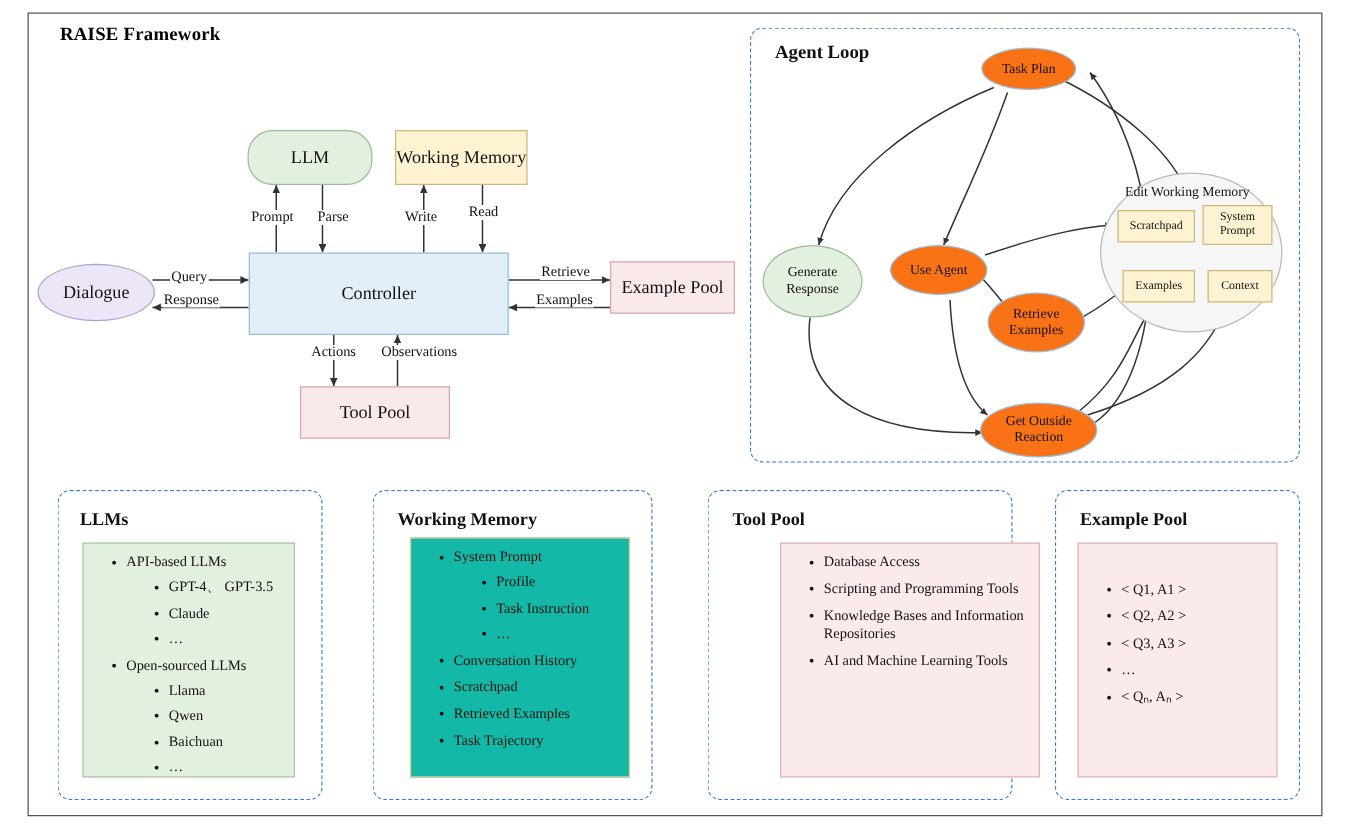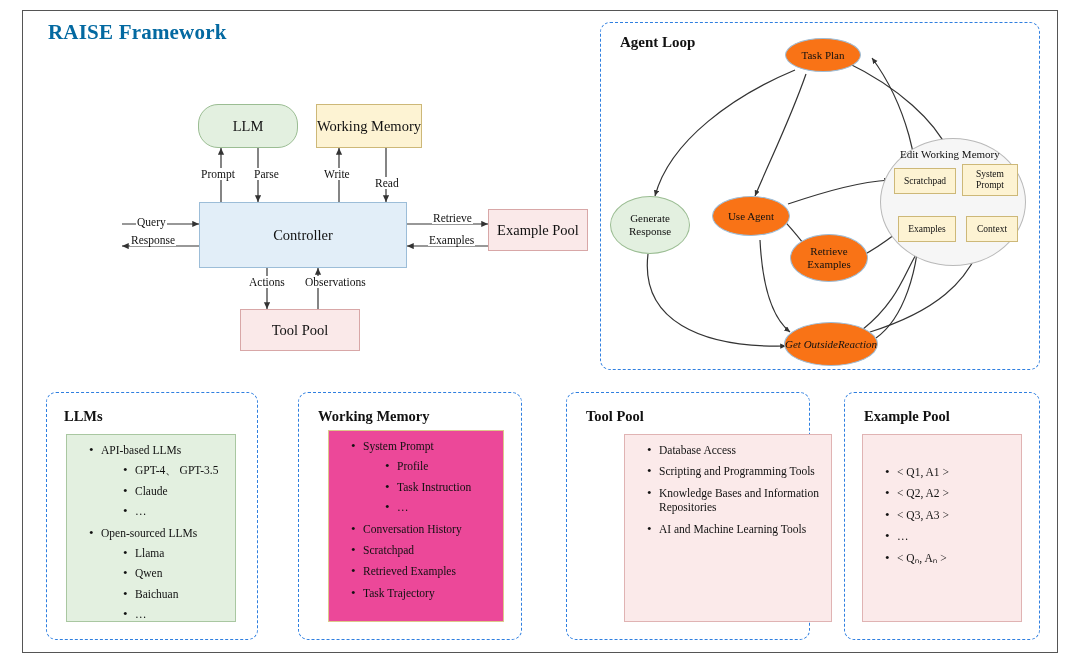--- a/index.html
+++ b/index.html
@@ -23,23 +23,23 @@
     top: 10px;
     width: 1036px;
     height: 643px;
     border: 1px solid #555;
     box-sizing: border-box;
   }
   .title {
     position: absolute;
     left: 48px;
     top: 20px;
-    font-size: 21px;
+    font-size: 15px;
     font-weight: bold;
-    color: #0369a1;
+    color: #000000;
     letter-spacing: .2px;
   }
   svg.lines {
     position: absolute;
     left: 0;
     top: 0;
     width: 1080px;
     height: 665px;
     pointer-events: none;
   }
@@ -141,21 +141,21 @@
   }
   .content-box {
     position: absolute;
     box-sizing: border-box;
     border: 1px solid #b9b9b9;
     font-size: 11.5px;
     color: #111;
     padding: 8px 8px 8px 8px;
   }
   .cb-green { background: #e3f0e0; border-color: #a9c7a1; }
-  .cb-yellow { background: #ec4899; border-color: #dcc88b; font-family: Liberation Serif, serif; }
+  .cb-yellow { background: #14b8a6; border-color: #dcc88b; font-family: Liberation Serif, serif; }
   .cb-pink { background: #fbeaea; border-color: #e0b3b3; }
   ul.tree {
     list-style: none;
     margin: 0;
     padding: 0 0 0 14px;
   }
   ul.tree li {
     position: relative;
     margin: 0 0 7px 0;
     padding-left: 12px;
@@ -238,25 +238,26 @@
   <div class="box box-llm" style="left:198px; top:104px; width:100px; height:44px;border-radius:20px;">LLM</div>
 
   <div class="box box-wm" style="left:316px; top:104px; width:106px; height:44px;">Working Memory</div>
 
   <div class="box box-ctrl" style="left:199px; top:202px; width:208px; height:66px;">Controller</div>
 
   <div class="box box-tool" style="left:240px; top:309px; width:120px; height:42px;">Tool Pool</div>
 
   <div class="box box-ex" style="left:488px; top:209px; width:100px; height:42px;">Example Pool</div>
 
+  <div class="ellipse-dialogue" style="left:30px; top:211px; width:92px; height:44px;">Dialogue</div>
 
   <div class="edge-label" style="left:200px; top:168px;">Prompt</div>
   <div class="edge-label" style="left:253px; top:168px;">Parse</div>
   <div class="edge-label" style="left:323px; top:168px;">Write</div>
-  <div class="edge-label" style="left:374px; top:177px;">Read</div>
+  <div class="edge-label" style="left:374px; top:164px;">Read</div>
   <div class="edge-label" style="left:136px; top:216px;">Query</div>
   <div class="edge-label" style="left:130px; top:234px;">Response</div>
   <div class="edge-label" style="left:432px; top:212px;">Retrieve</div>
   <div class="edge-label" style="left:428px; top:234px;">Examples</div>
   <div class="edge-label" style="left:248px; top:276px;">Actions</div>
   <div class="edge-label" style="left:304px; top:276px;">Observations</div>
 
   <div class="dashed-panel" style="left:600px; top:22px; width:440px; height:348px;"></div>
   <div class="panel-title" style="left:620px; top:34px;">Agent Loop</div>
 
@@ -267,21 +268,21 @@
     <span>Response</span>
   </div>
 
   <div class="node node-blue" style="left:712px; top:196px; width:78px; height:40px;">Use Agent</div>
 
   <div class="node node-blue" style="left:790px; top:234px; width:78px; height:48px; flex-direction:column;">
     <span>Retrieve</span>
     <span>Examples</span>
   </div>
 
-  <div class="node node-blue" style="left:784px; top:322px; width:94px; height:44px; font-style:italic;">
+  <div class="node node-blue" style="left:784px; top:322px; width:94px; height:44px; flex-direction:column;">
     <span>Get Outside</span>
     <span>Reaction</span>
   </div>
 
   <div class="ewm-circle" style="left:880px; top:138px; width:146px; height:128px;"></div>
   <div class="ewm-title" style="left:900px; top:148px;">Edit Working Memory</div>
 
   <div class="mini-box" style="left:894px; top:168px; width:62px; height:26px;">Scratchpad</div>
 
   <div class="mini-box" style="left:962px; top:164px; width:56px; height:32px; flex-direction:column;">

